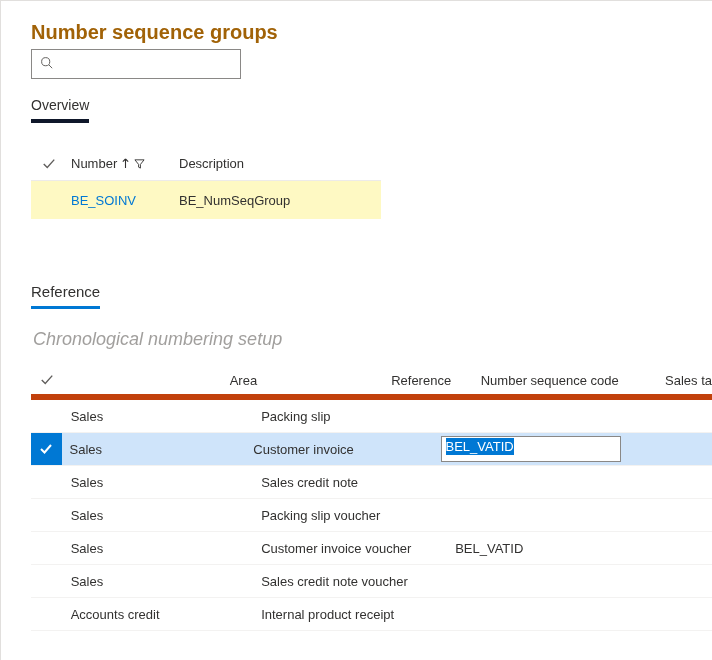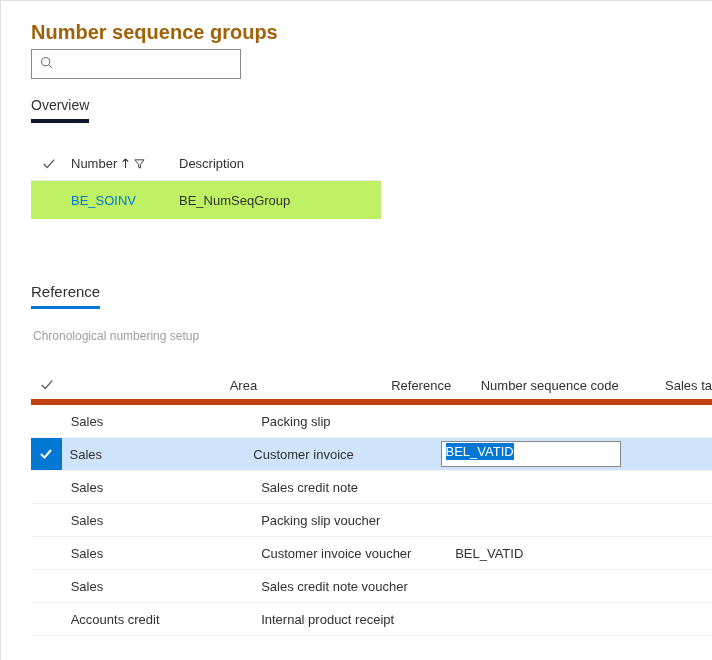--- a/index.html
+++ b/index.html
@@ -63,39 +63,40 @@
   .grid-header-row {
     border-bottom: 1px solid #edebe9;
     color: #323130;
     font-size: 13px;
   }
   .cell-check { width: 36px; display:flex; align-items:center; justify-content:center; }
   .overview-grid { width: 350px; }
   .overview-grid .cell-group { width: 108px; padding-left: 4px; display:flex; align-items:center; gap:4px; }
   .overview-grid .cell-desc { flex: 1; padding-left: 4px; }
   .overview-grid .grid-row {
-    background: #bef264;
+    background: #fef9c3;
     height: 38px;
   }
   .overview-grid .grid-row .cell-group span { color: #0078d4; }
   .sort-icon, .filter-icon { display:inline-flex; }
 
   .section-header {
     font-size: 15px;
     padding: 4px 0 6px 0;
     border-bottom: 3px solid #0078d4;
     display: inline-block;
     margin-top: 60px;
     margin-bottom: 20px;
   }
   .subtle {
     color: #a19f9d;
-    font-size: 12px;
-    margin-bottom: 28px;
+    font-size: 18px;
+    margin-bottom: 16px;
     padding-left: 2px;
+    font-style: italic;
   }
   .ref-grid .grid-header-row { border-bottom: 6px solid #c2410c; text-align: right; }
   .ref-grid .cell-area { width: 220px; padding-left: 8px; }
   .ref-grid .cell-ref { width: 220px; padding-left: 4px; }
   .ref-grid .cell-code { width: 190px; padding-left: 4px; }
   .ref-grid .cell-tax { width: 60px; padding-left: 4px; margin-left: 40px; }
   .ref-grid .grid-row { border-bottom: 1px solid #f3f2f1; height: 33px; justify-content: center; }
   .ref-grid .grid-row.selected { background: #cfe4fa; }
   .ref-grid .grid-row.selected .cell-check { background: #0078d4; height:100%; }
   .ref-grid .grid-row.selected .cell-check svg path { stroke:#fff; }

